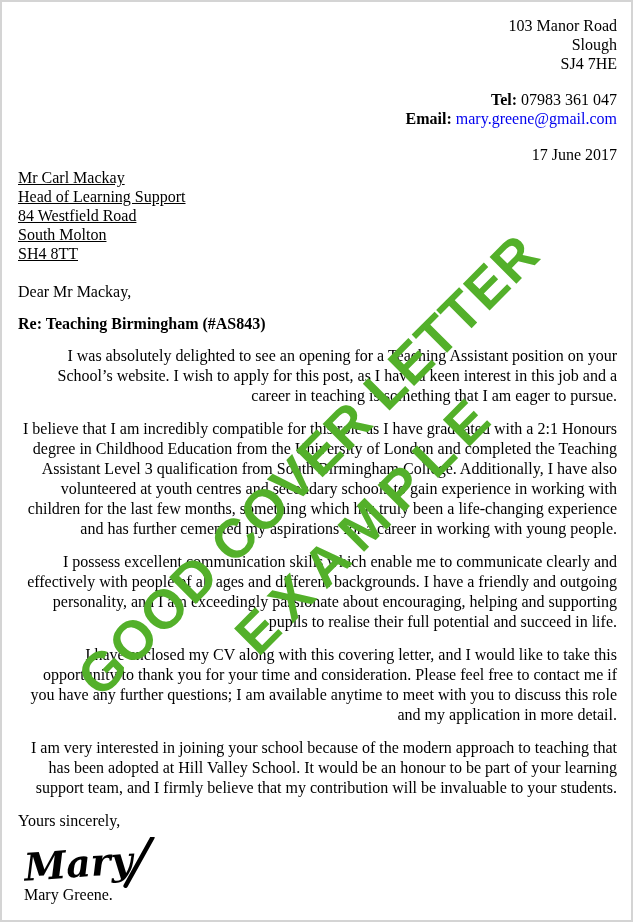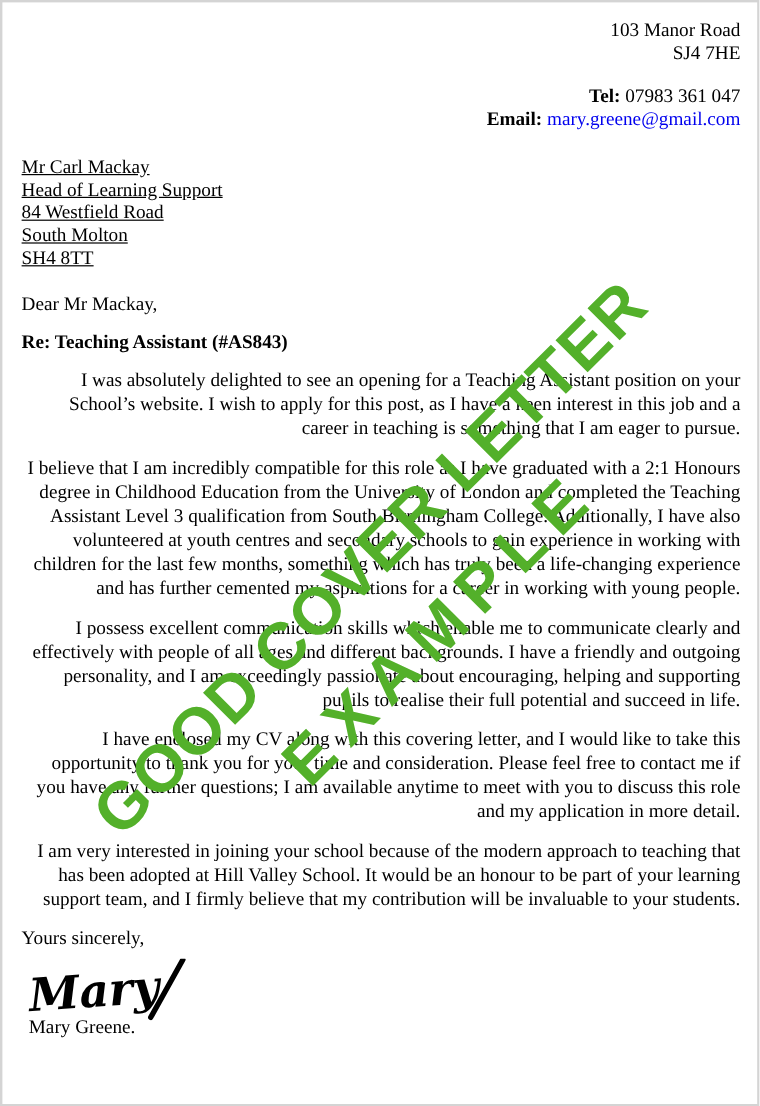--- a/index.html
+++ b/index.html
@@ -51,38 +51,40 @@
   .wm-line1 { display: block; letter-spacing: 1px; }
   .wm-line2 { display: block; letter-spacing: 11px; }
 </style>
 </head>
 <body>
 
 <div class="page">
 
   <div class="sender">
     <div>103 Manor Road</div>
+    <div>Slough</div>
     <div>SJ4 7HE</div>
     <div class="gap-line"></div>
     <div><span class="bold">Tel:</span> <span>07983 361 047</span></div>
     <div><span class="bold">Email:</span> <a class="email-link">mary.greene@gmail.com</a></div>
     <div class="gap-line"></div>
+    <div>17 June 2017</div>
   </div>
 
   <div class="recipient">
     <div>Mr Carl Mackay</div>
     <div>Head of Learning Support</div>
     <div>84 Westfield Road</div>
     <div>South Molton</div>
     <div>SH4 8TT</div>
   </div>
 
   <p class="salutation">Dear Mr Mackay,</p>
 
-  <p class="subject">Re: Teaching Assistant (#AS843)</p>
+  <p class="subject">Re: Teaching Birmingham (#AS843)</p>
 
   <p class="para">I was absolutely delighted to see an opening for a Teaching Assistant position on your School’s website. I wish to apply for this post, as I have a keen interest in this job and a career in teaching is something that I am eager to pursue.</p>
   <p class="para">I believe that I am incredibly compatible for this role as I have graduated with a 2:1 Honours degree in Childhood Education from the University of London and completed the Teaching Assistant Level 3 qualification from South Birmingham College. Additionally, I have also volunteered at youth centres and secondary schools to gain experience in working with children for the last few months, something which has truly been a life-changing experience and has further cemented my aspirations for a career in working with young people.</p>
   <p class="para">I possess excellent communication skills which enable me to communicate clearly and effectively with people of all ages and different backgrounds. I have a friendly and outgoing personality, and I am exceedingly passionate about encouraging, helping and supporting pupils to realise their full potential and succeed in life.</p>
   <p class="para">I have enclosed my CV along with this covering letter, and I would like to take this opportunity to thank you for your time and consideration. Please feel free to contact me if you have any further questions; I am available anytime to meet with you to discuss this role and my application in more detail.</p>
   <p class="para">I am very interested in joining your school because of the modern approach to teaching that has been adopted at Hill Valley School. It would be an honour to be part of your learning support team, and I firmly believe that my contribution will be invaluable to your students.</p>
 
   <p class="closing">Yours sincerely,</p>
 
   <div class="signature-wrap">

